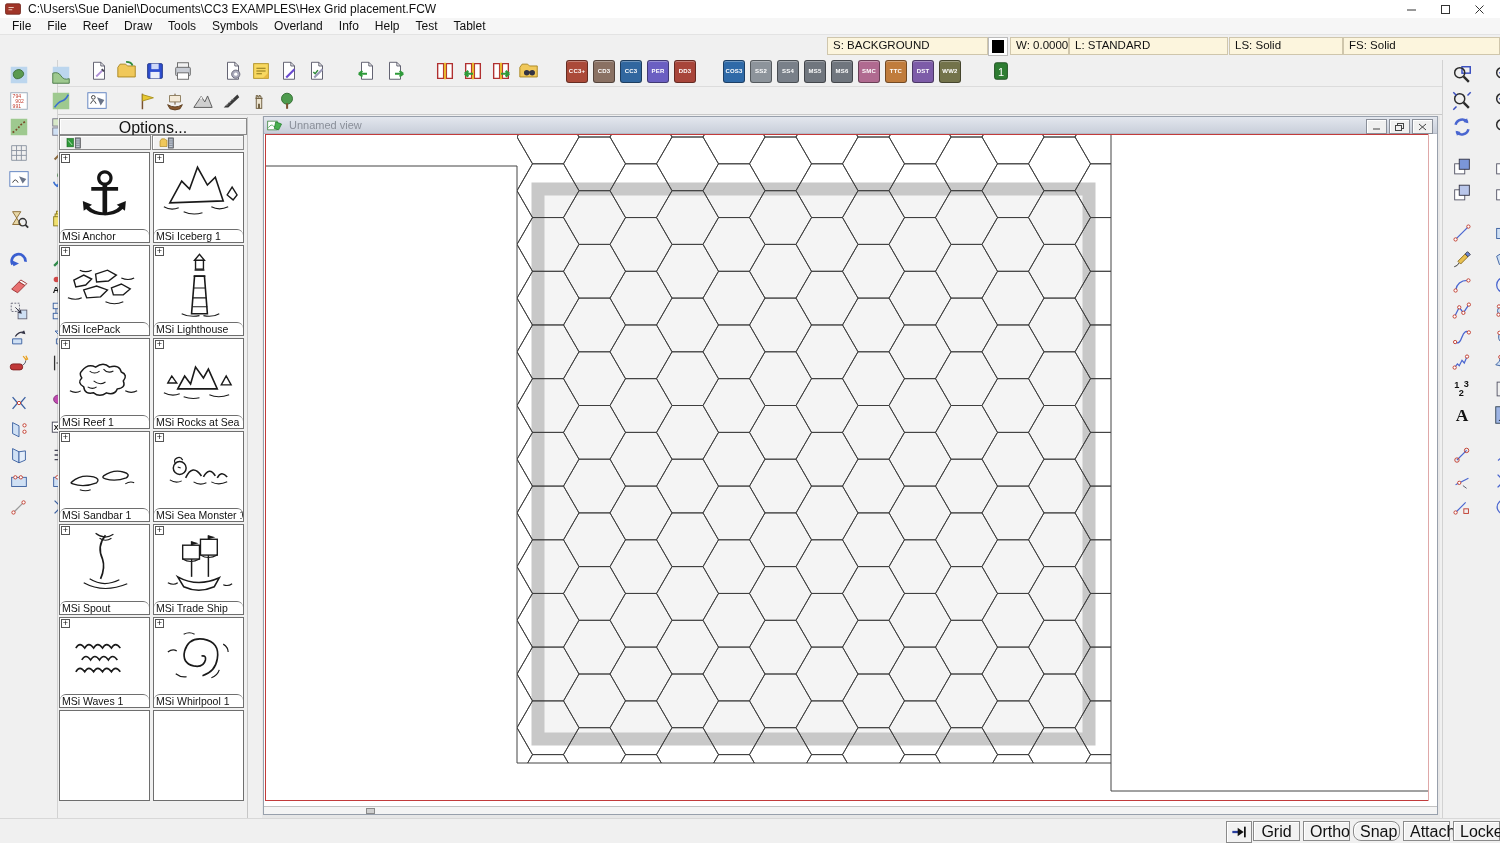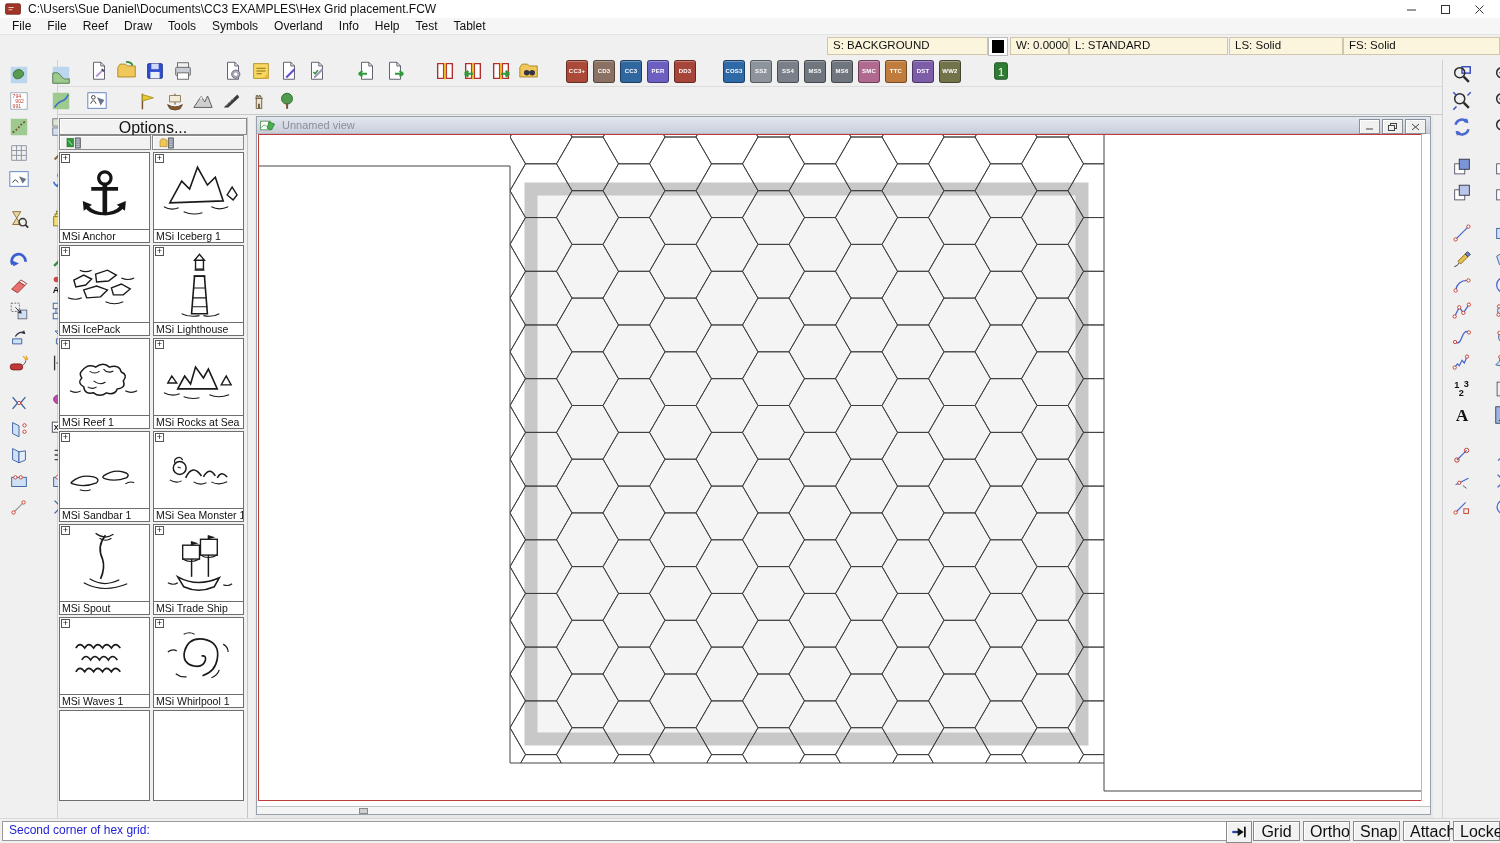--- a/index.html
+++ b/index.html
@@ -32,24 +32,24 @@
   .rail-gap{height:14px;}
   .tbtn.rail{width:26px;height:26px;}
   
   #sidebar{position:absolute;left:58px;top:117px;width:190px;height:701px;background:#f0f0f0;border-right:1px solid #c6c6c6;box-sizing:border-box;}
   .win3d{background:#f2f2f2;border:1px solid #8a8a8a;box-shadow:inset 1px 1px 0 #ffffff;font-family:"Liberation Sans",sans-serif;font-size:16px;color:#111;}
   #optionsbtn{position:absolute;left:1px;top:1px;width:186px;height:15px;text-align:center;padding-top:0;}
   .catbtn{position:absolute;top:18px;width:92px;height:15px;display:flex;align-items:center;padding-left:3px;box-sizing:border-box;}
   #tiles{position:absolute;left:1px;top:35px;width:187px;}
   .tile{position:absolute;width:91px;height:91px;background:#fff;border:1px solid #6e6e6e;box-sizing:border-box;}
   .tile-art{position:absolute;left:0;top:0;width:89px;height:76px;overflow:hidden;}
-  .tile-label{position:absolute;left:0;bottom:0;width:89px;height:13px;border-top:1px solid #6e6e6e;font-size:10.5px;padding:0 2px;box-sizing:border-box;white-space:nowrap;overflow:hidden;background:#fff;}
+  .tile-label{position:absolute;left:0;bottom:0;width:89px;height:13px;border-top:1px solid #6e6e6e;font-size:10.5px;padding:0 2px;box-sizing:border-box;white-space:nowrap;overflow:hidden;background:#fff;border-radius:6px;}
   .expander{position:absolute;left:1px;top:1px;width:9px;height:9px;border:1px solid #555;background:#fff;font-size:9px;line-height:7px;text-align:center;z-index:2;box-sizing:border-box;}
   
-  #mdi{position:absolute;left:255px;top:116px;width:1178px;height:702px;background:#e7e7e7;}
+  #mdi{position:absolute;left:262px;top:116px;width:1178px;height:702px;background:#e7e7e7;}
   #viewwin{position:absolute;left:1px;top:0;width:1175px;height:699px;border:1px solid #98a0ac;box-sizing:border-box;background:#fff;}
   #viewtitle{position:absolute;left:0;top:0;width:100%;height:17px;background:linear-gradient(#e3e7ee,#c9cfda);display:flex;align-items:center;border-bottom:1px solid #b4bac6;box-sizing:border-box;}
   #viewtitle .vicon{width:16px;height:13px;margin-left:3px;}
   #viewtitle .vtext{margin-left:6px;font-size:11px;color:#8a8f99;}
   .vctl{width:19px;height:13px;background:#f0f0f0;border:1px solid #8a8f99;box-shadow:inset 1px 1px 0 #fff;display:flex;align-items:center;justify-content:center;margin-left:2px;}
   #vctls{position:absolute;right:4px;top:2px;display:flex;}
   #drawarea{position:absolute;left:0;top:17px;width:1173px;height:672px;background:#fff;overflow:hidden;}
   #drawarea svg{display:block;width:1173px;height:672px;}
   #hscroll{position:absolute;left:0;top:689px;width:1173px;height:8px;background:#f4f4f4;border-top:1px solid #c2c2c2;box-sizing:border-box;}
   #hhandle{position:absolute;left:102px;top:1px;width:9px;height:6px;background:#cfcfcf;border:1px solid #8a8a8a;box-sizing:border-box;}
@@ -1028,29 +1028,28 @@
             <path d="M1427.5 133 V800" stroke="#dfa8a8" stroke-width="1"></path>
           </svg>
         </div>
       <div id="hscroll">
           <div id="hhandle"></div>
         </div>
     </div>
   </div>
 
   <div id="bottombar">
-    <div id="cmdline" style="color: rgb(35, 35, 214);">Second corner of hex grid:</div>
     <div id="gotobtn" class="win3d">
       <svg viewBox="0 0 24 24" width="18" height="16">
         <path d="M2 12 h10" stroke="#2a3f9f" stroke-width="3.4"></path>
           <path d="M10 5.5 l9 6.5 -9 6.5z" fill="#111"></path>
           <rect x="19.5" y="4" width="2.6" height="16" fill="#111"></rect>
         </svg>
     </div>
     <div id="bbtns"></div>
   <button class="win3d bbtn" style="left: 1253px; text-align: center;">Grid</button>
       <button class="win3d bbtn" style="left: 1303px;">Ortho</button>
-      <button class="win3d bbtn" style="left: 1353px;">Snap</button>
+      <button class="win3d bbtn" style="left: 1353px; border-radius: 8px;">Snap</button>
       <button class="win3d bbtn" style="left: 1403px;">Attach</button>
       <button class="win3d bbtn" style="left: 1453px;">Locked</button>
     </div>
 
 </div>
 
 </body></html>

